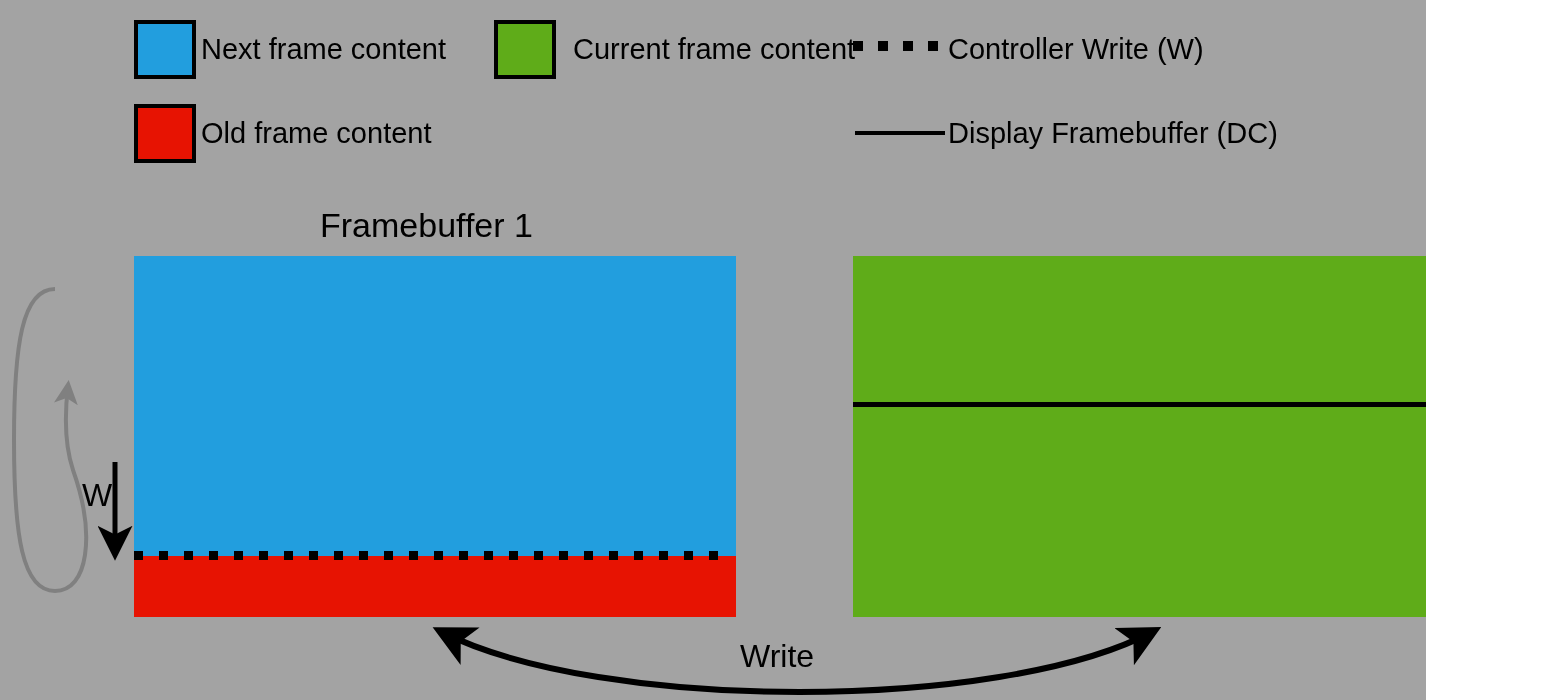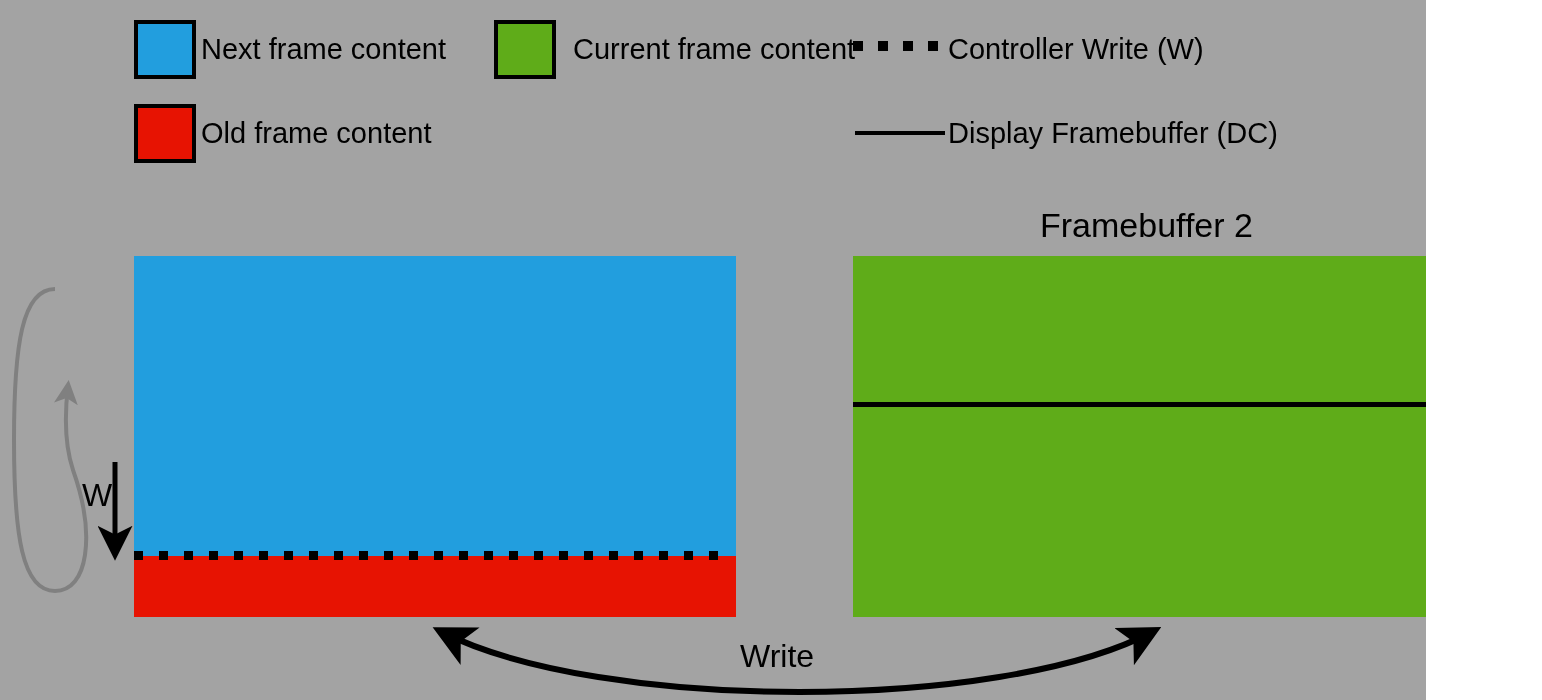--- a/index.html
+++ b/index.html
@@ -179,21 +179,21 @@
         <i></i>
         <i></i>
         <i></i>
     </div>
     <div id="label-fbw" class="legend-label">Controller Write (W)</div>
 
     <div id="legend-solid-line"></div>
     <div id="label-dc" class="legend-label">Display Framebuffer (DC)</div>
   </div>
 
-  <div id="title-fb2" class="fb-title">Framebuffer 2</div>
+  <div id="title-fb1" class="fb-title">Framebuffer 1</div>
 
   <div id="fb1">
     <div id="fb1-next"></div>
     <div id="fb1-old"></div>
     <div id="fb1-write-dots">
         <i style="left: 0px;"></i>
         <i style="left: 25px;"></i>
         <i style="left: 50px;"></i>
         <i style="left: 75px;"></i>
         <i style="left: 100px;"></i>

